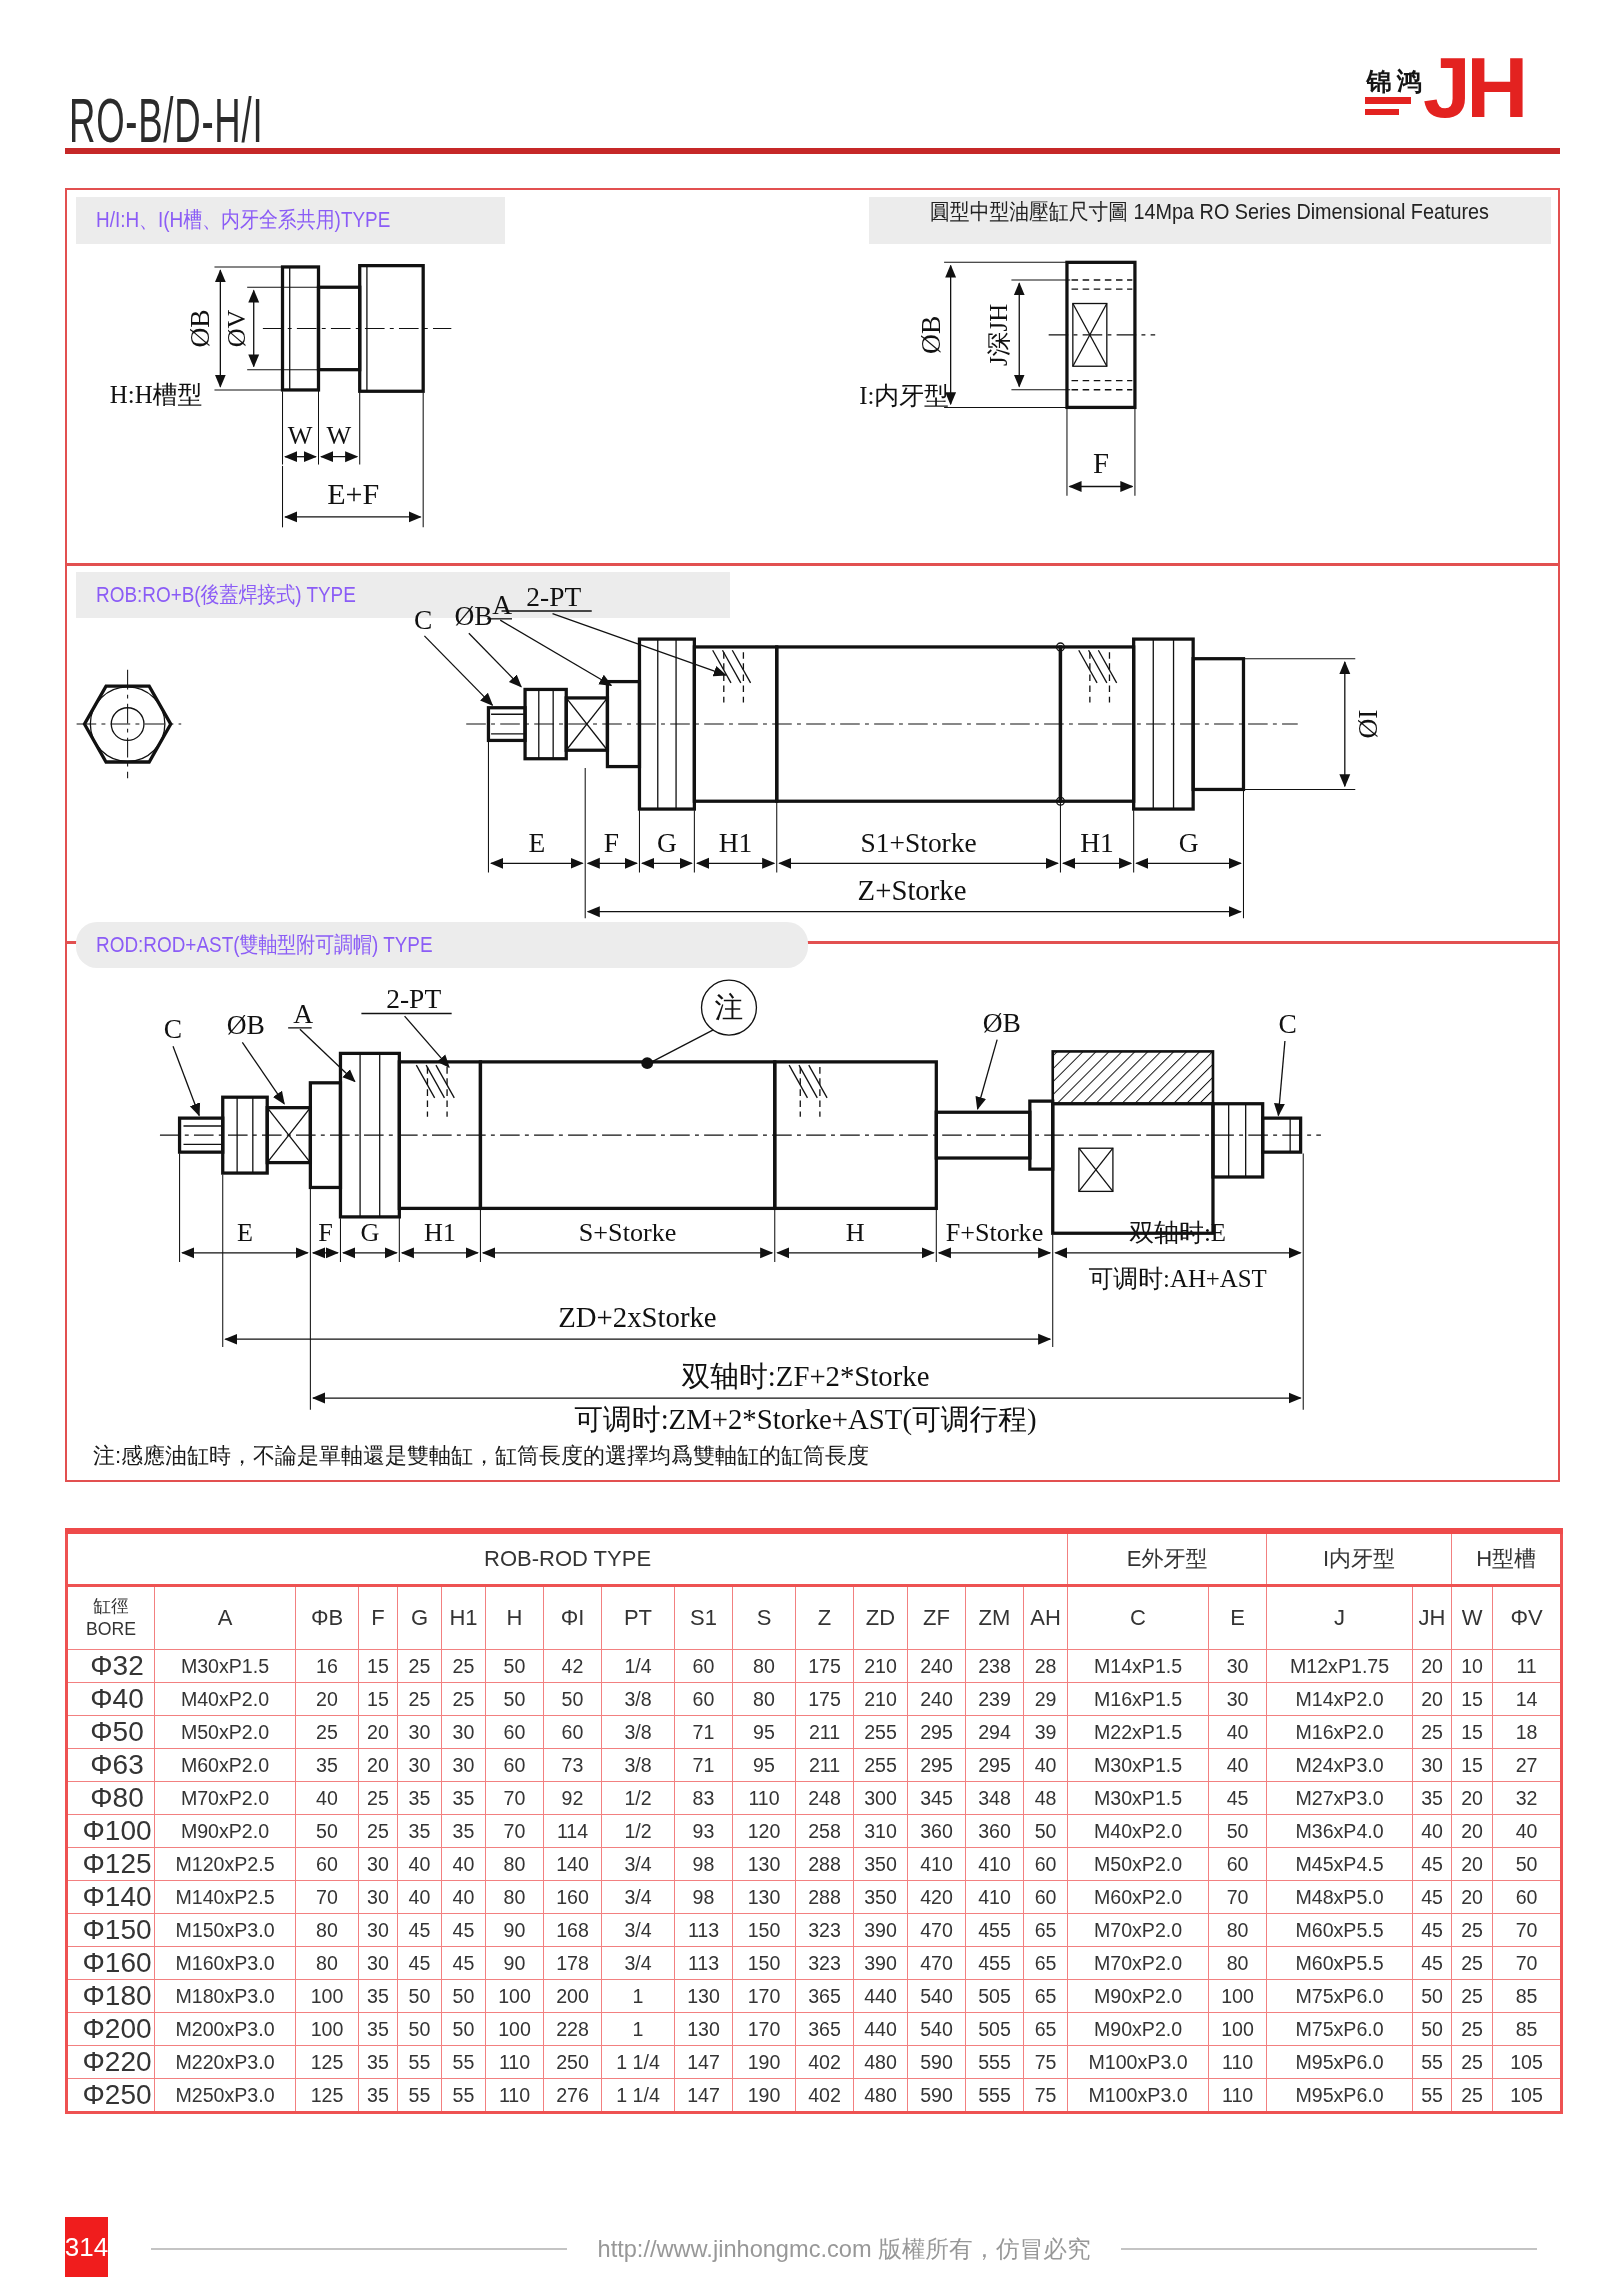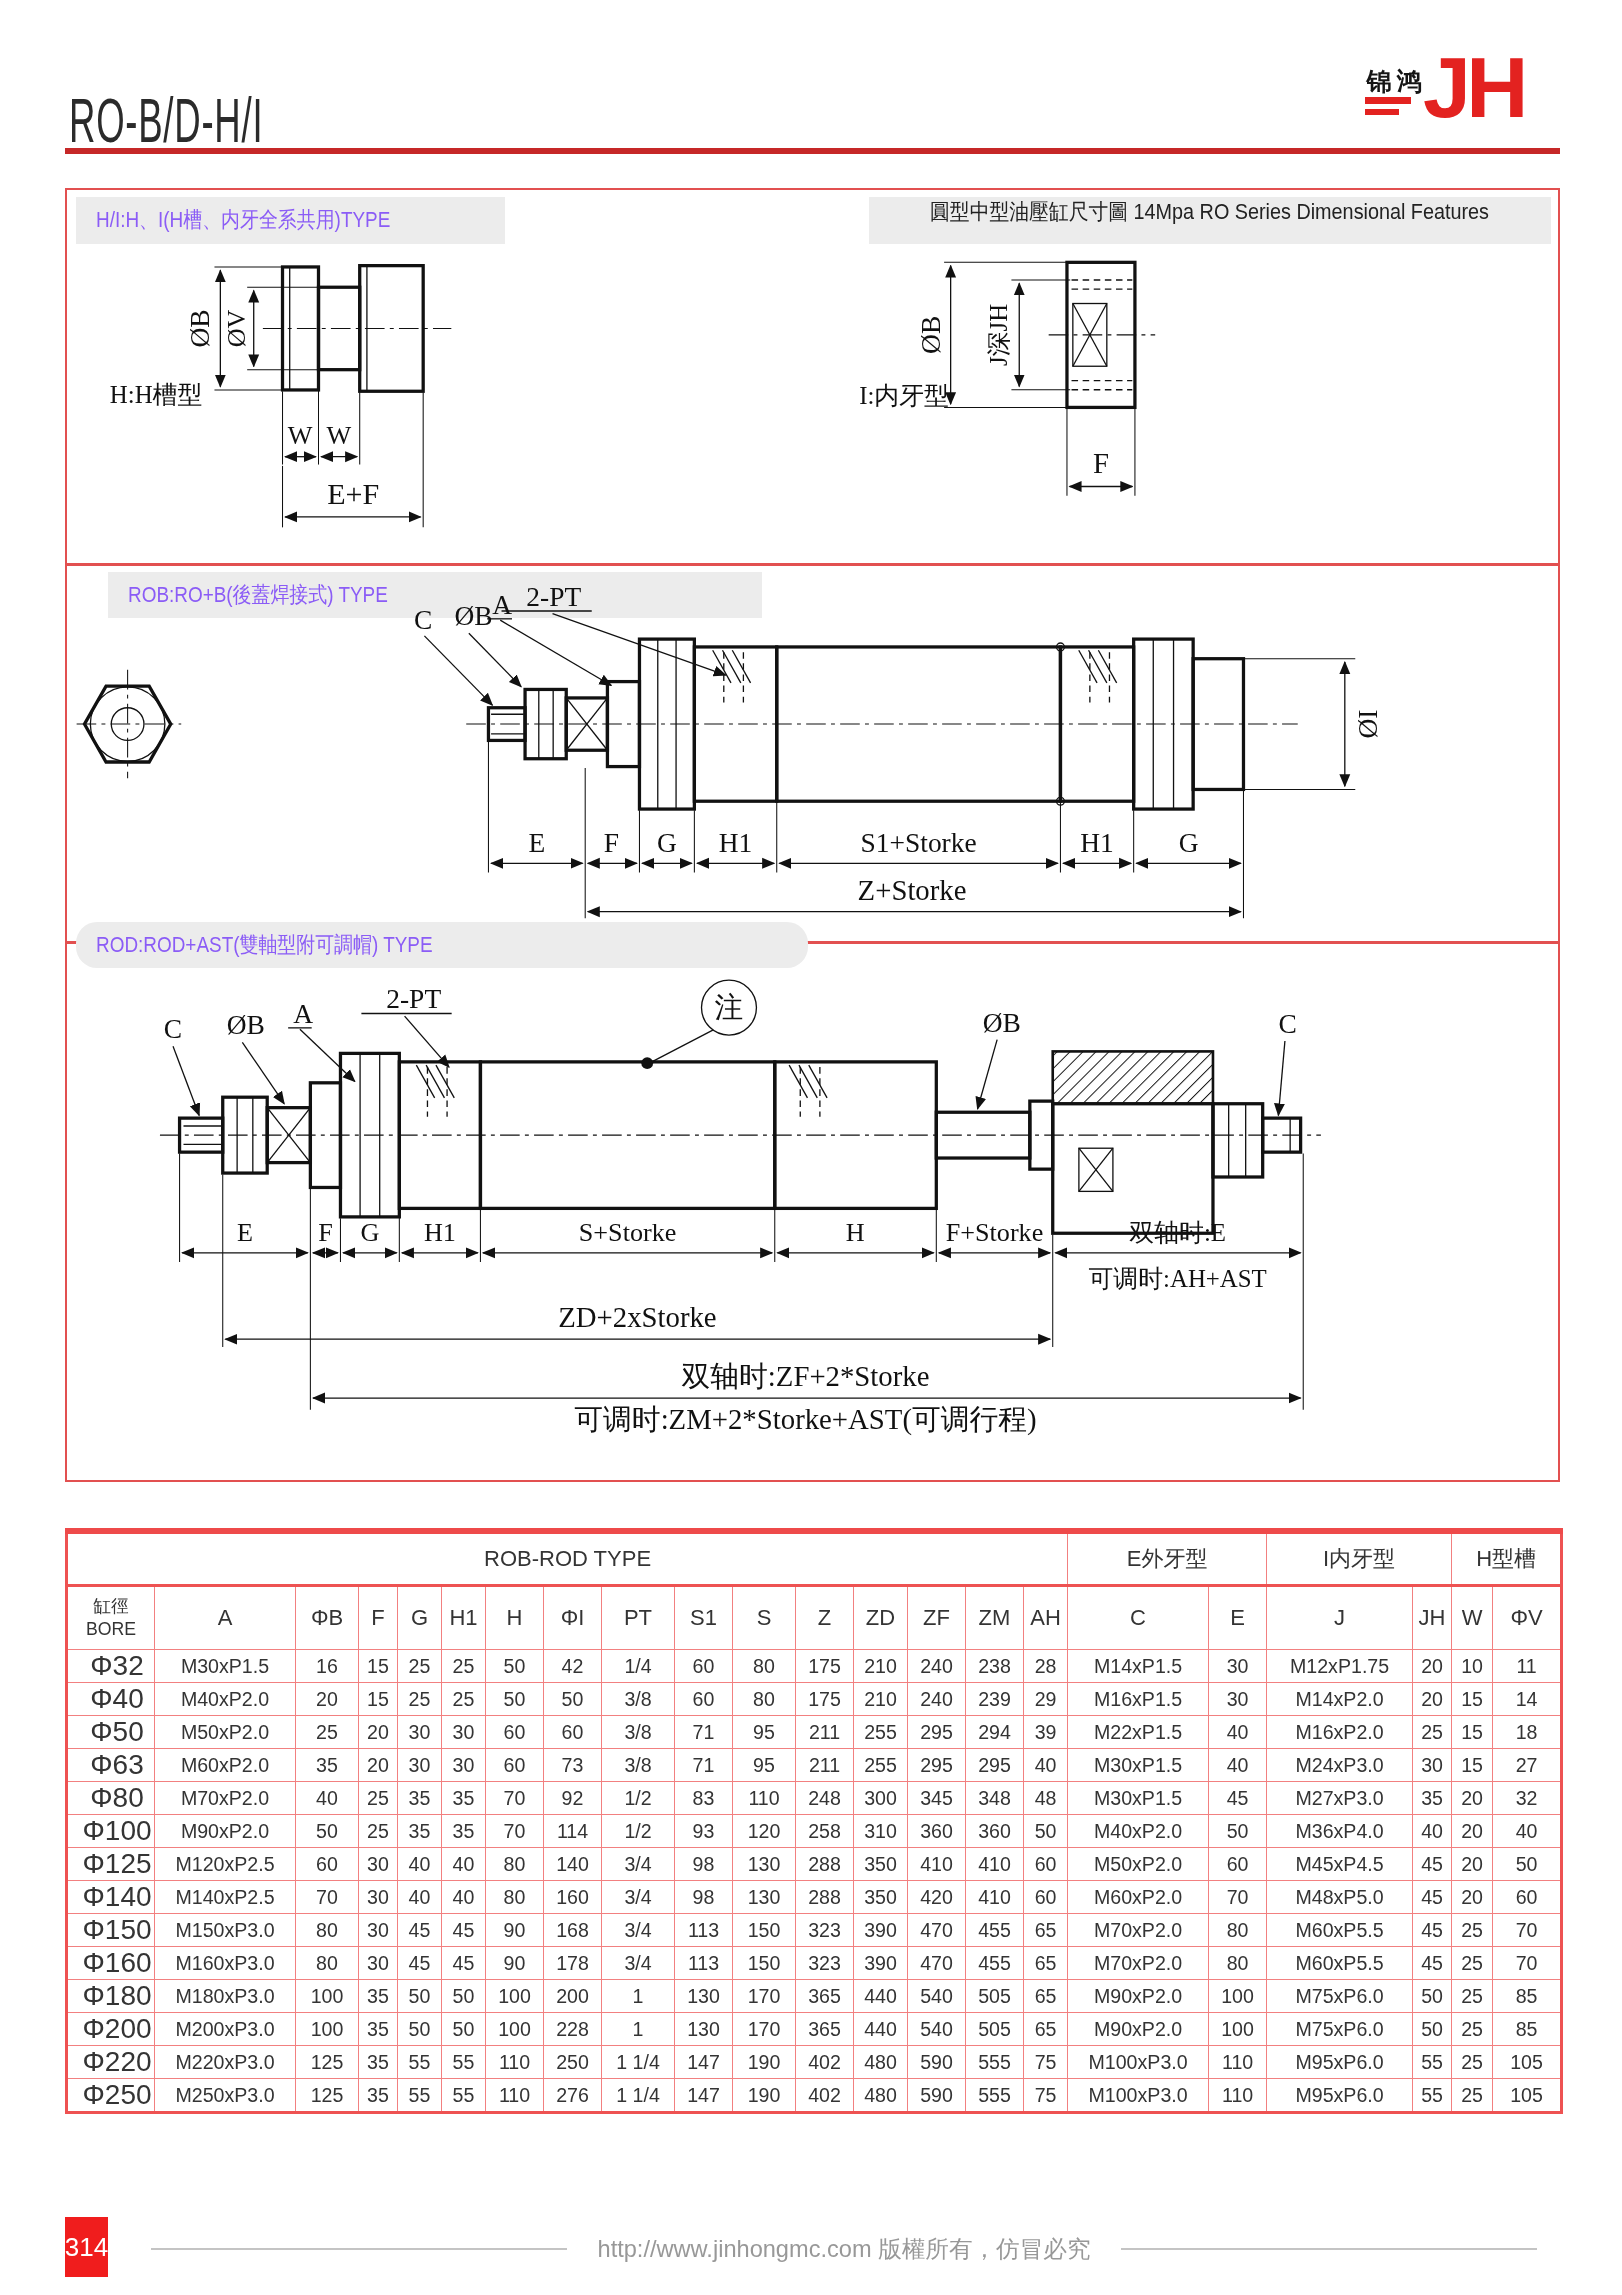--- a/index.html
+++ b/index.html
@@ -149,21 +149,21 @@
       <line class="ext" x1="353" y1="249" x2="353" y2="382"></line>
       <line class="ext" x1="457" y1="249" x2="457" y2="382"></line>
       <line class="dim" x1="357" y1="368" x2="453" y2="368"></line>
       <text x="405" y="348" text-anchor="middle" font-size="44">F</text>
     </g>
     <text x="35" y="242" font-size="38" font-family="Liberation Sans,sans-serif">I:内牙型</text>
   </svg>
 
   <div class="sec-div" style="top:373px"></div>
 
-  <div class="sec-label" style="left:9.2px;top:382px;width:654px;height:46px;margin-left:32px;">
+  <div class="sec-label" style="left:9.2px;top:382px;width:654px;height:46px;">
     <span>ROB:RO+B(後蓋焊接式) TYPE</span>
   </div>
 
   <svg viewBox="0 0 2280 540" style="left:1.3px;top:387px;width:1492px;height:353px">
     <g>
       <line class="cl" x1="12" y1="225" x2="172" y2="225"></line>
       <line class="cl" x1="90" y1="142" x2="90" y2="308"></line>
       <polygon class="part" points="156,225 123,167 57,167 24,225 57,283 123,283"></polygon>
       <circle class="thin" cx="90" cy="225" r="57"></circle>
       <circle class="thin" cx="90" cy="225" r="25"></circle>
@@ -342,20 +342,21 @@
       <text x="1696" y="442" text-anchor="middle" font-size="38">双轴时:E</text>
       <text x="1696" y="512" text-anchor="middle" font-size="38">可调时:AH+AST</text>
       <line class="dim" x1="240" y1="592" x2="1501" y2="592"></line>
       <text x="870" y="574" text-anchor="middle" font-size="44">ZD+2xStorke</text>
       <line class="dim" x1="374" y1="682" x2="1884" y2="682"></line>
       <text x="1127" y="664" text-anchor="middle" font-size="44">双轴时:ZF+2*Storke</text>
       <text x="1127" y="730" text-anchor="middle" font-size="44">可调时:ZM+2*Storke+AST(可调行程)</text>
     </g>
   </svg>
 
+  <div class="note-line">注:感應油缸時，不論是單軸還是雙軸缸，缸筒長度的選擇均爲雙軸缸的缸筒長度</div>
 </div>
 
 <table id="dim-table">
     <colgroup>
       <col style="width:88px">
       <col style="width:141px">
       <col style="width:63px">
       <col style="width:39px">
       <col style="width:44px">
       <col style="width:44px">

